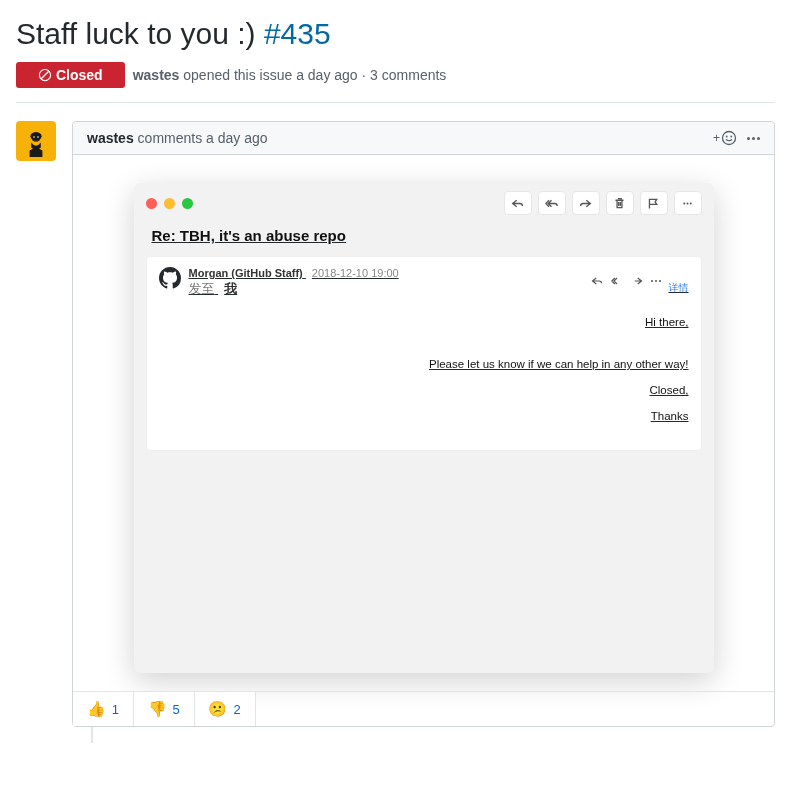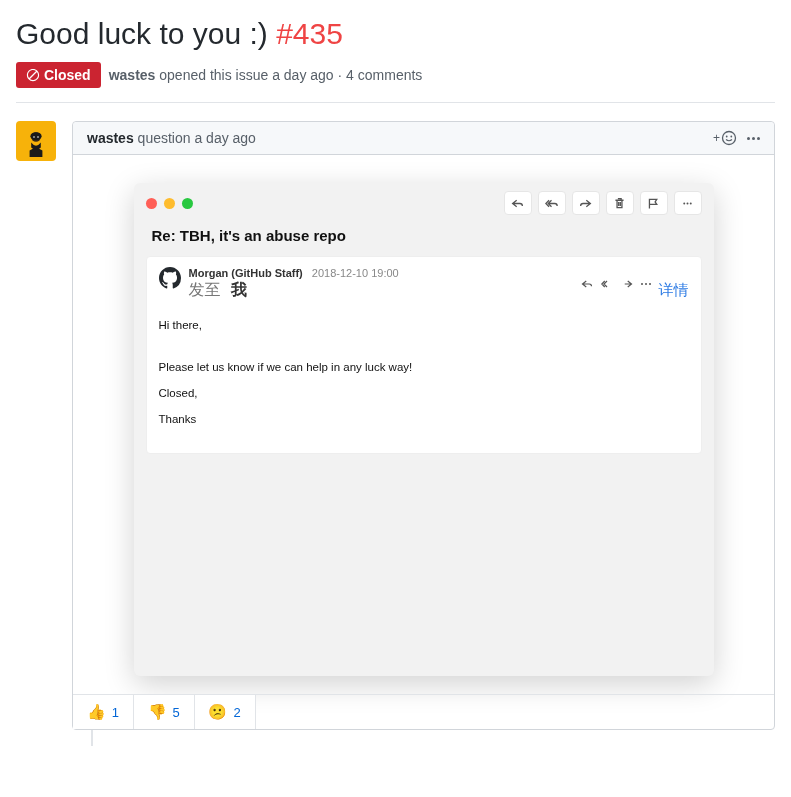--- a/index.html
+++ b/index.html
@@ -10,38 +10,38 @@
     padding: 16px;
     width: 791px;
   }
   .issue-header { margin-bottom: 10px; }
   .issue-title {
     font-size: 30px;
     font-weight: 400;
     line-height: 1.2;
     word-wrap: break-word;
   }
-  .issue-title .num { color: #ef4444; font-weight: 300; }
+  .issue-title .num { color: #0369a1; font-weight: 300; }
   .meta-row {
     display: flex;
     align-items: center;
     gap: 8px;
     margin-top: 10px;
     font-size: 14px;
     color: #586069;
     padding-bottom: 14px;
     border-bottom: 1px solid #e1e4e8;
   }
   .state-badge {
     display: inline-flex;
     align-items: center;
     gap: 4px;
     background: #cb2431;
     color: #fff;
-    padding: 5px 10px;
+    padding: 5px 22px;
     border-radius: 3px;
     font-size: 14px;
     font-weight: 600;
   }
   .state-badge svg { fill: #fff; }
   .meta-row .author { font-weight: 600; color: #586069; }
 
   .thread { display: flex; gap: 16px; margin-top: 18px; align-items: flex-start; }
   .avatar {
     width: 40px; height: 40px;
@@ -79,20 +79,21 @@
   .comment-body { padding: 28px 28px 18px; }
 
   
   .email-shot {
     width: 580px;
     margin: 0 auto;
     background: #f2f2f2;
     border-radius: 6px;
     box-shadow: 0 8px 30px rgba(0,0,0,0.18);
     overflow: hidden;
+    text-decoration: underline;
   }
   .email-chrome {
     display:flex;
     align-items:center;
     justify-content:space-between;
     padding: 8px 12px;
   }
   .traffic { display:flex; gap:7px; }
   .traffic .dot { width:11px; height:11px; border-radius:50%; }
   .dot.red{background:#ff5f57;} .dot.yellow{background:#febc2e;} .dot.green{background:#28c840;}
@@ -127,34 +128,34 @@
     color:#333;
   }
   .email-meta-left { display:flex; gap:8px; align-items:flex-start;justify-content:center; }
   .gh-mark {
     width:22px;height:22px;border-radius:50%;
     display:flex;align-items:center;justify-content:center;
   }
   .gh-mark svg{width:22px;height:22px;fill:#24292e;}
   .em-from { font-weight:700; }
   .em-date { color:#888; margin-left:6px; font-weight:400; }
-  .em-to { color:#777; font-size:16px; margin-top:1px; }
+  .em-to { color:#777; font-size:13px; margin-top:1px; }
   .em-to .me { margin-left:6px; font-weight:600; color:#333; }
   .email-meta-right { display:flex; align-items:center; gap:8px; }
   .email-meta-right svg { width:12px;height:12px;stroke:#555;fill:none;stroke-width:1.6;}
   .email-meta-right .more { display:flex; gap:2px; }
   .email-meta-right .more span{width:2px;height:2px;background:#555;border-radius:50%;}
-  .em-detail { color:#2b7ae4; font-size:15px; margin-top:14px; text-align:center; }
+  .em-detail { color:#2b7ae4; font-size:10px; margin-top:14px; text-align:center; }
   .email-text {
     font-size: 11.5px;
     line-height:1.4;
     color:#111;
     padding: 6px 0px 0;
   }
-  .email-text p { margin: 10px 0; }
+  .email-text p { margin: 10px 0; text-align: right; }
   .email-space { height: 210px; }
 
   .reactions {
     display:flex;
     border-top:1px solid #e1e4e8;
   }
   .reaction {
     display:flex; align-items:center; gap:6px;
     padding: 8px 14px;
     border-right:1px solid #e1e4e8;
@@ -165,35 +166,35 @@
   .reaction .emoji { font-size:15px; filter:none;}
   .timeline-stub {
     width:2px;height:16px;background:#e1e4e8;margin-left:19px;
   }
 </style>
 </head>
 <body>
 
 <div class="issue-header">
   <h1 class="issue-title">
-    <span>Good luck to you :)</span>
+    <span>Staff luck to you :)</span>
     <span class="num">#435</span>
   </h1>
   <div class="meta-row">
     <span class="state-badge">
       <svg viewBox="0 0 14 16" width="14" height="14">
           <path d="M7 1C3.14 1 0 4.14 0 8s3.14 7 7 7 7-3.14 7-7-3.14-7-7-7zm0 1.3c1.3 0 2.5.44 3.47 1.17l-8 8A5.67 5.67 0 0 1 1.3 8c0-3.14 2.56-5.7 5.7-5.7zm0 11.4c-1.3 0-2.5-.44-3.47-1.17l8-8c.73.97 1.17 2.17 1.17 3.47 0 3.14-2.56 5.7-5.7 5.7z"></path>
         </svg>
       <span>Closed</span>
     </span>
     <span>
       <a class="author">wastes</a>
       <span>opened this issue a day ago</span>
       <span>·</span>
-      <span>4 comments</span>
+      <span>3 comments</span>
     </span>
   </div>
 </div>
 
 <div class="thread">
   <div class="avatar">
     <svg viewBox="0 0 40 40">
       <rect width="40" height="40" fill="#f7b20a"></rect>
       <circle cx="20" cy="15" r="6" fill="#3a2b15"></circle>
       <ellipse cx="20" cy="14" rx="7" ry="5" fill="#1a1a1a"></ellipse>
@@ -202,21 +203,21 @@
       <path d="M14 22 Q20 30 26 22 L26 28 Q20 34 14 28 Z" fill="#1a1a1a"></path>
       <path d="M12 32 Q20 26 28 32 L28 40 L12 40 Z" fill="#1a1a1a"></path>
     </svg>
   </div>
 
   <div class="comment-wrap">
     <div class="comment">
       <div class="comment-header">
         <div>
           <a class="author">wastes</a>
-          <span>question a day ago</span>
+          <span>comments a day ago</span>
         </div>
         <div class="actions">
           <span class="emoji-add">
             <span>+</span>
             <svg viewBox="0 0 16 16">
                 <circle cx="8" cy="8" r="6.5" fill="none" stroke="#586069" stroke-width="1.3"></circle>
                 <circle cx="5.7" cy="6.5" r="0.9"></circle>
                 <circle cx="10.3" cy="6.5" r="0.9"></circle>
                 <path d="M5 9.5 Q8 12 11 9.5" fill="none" stroke="#586069" stroke-width="1.2"></path>
               </svg>
@@ -309,21 +310,21 @@
                       <span></span>
                     </span>
                 </div>
                 <div class="em-detail">详情</div>
               </div>
             </div>
             <div class="email-text">
               <p>Hi there,</p>
               <p>
                 <br>
-                <span>Please let us know if we can help in any luck way!</span>
+                <span>Please let us know if we can help in any other way!</span>
               </p>
               <p>Closed,</p>
               <p>Thanks</p>
             </div>
           </div>
           <div class="email-space"></div>
         </div>
       </div>
 
       <div class="reactions">

